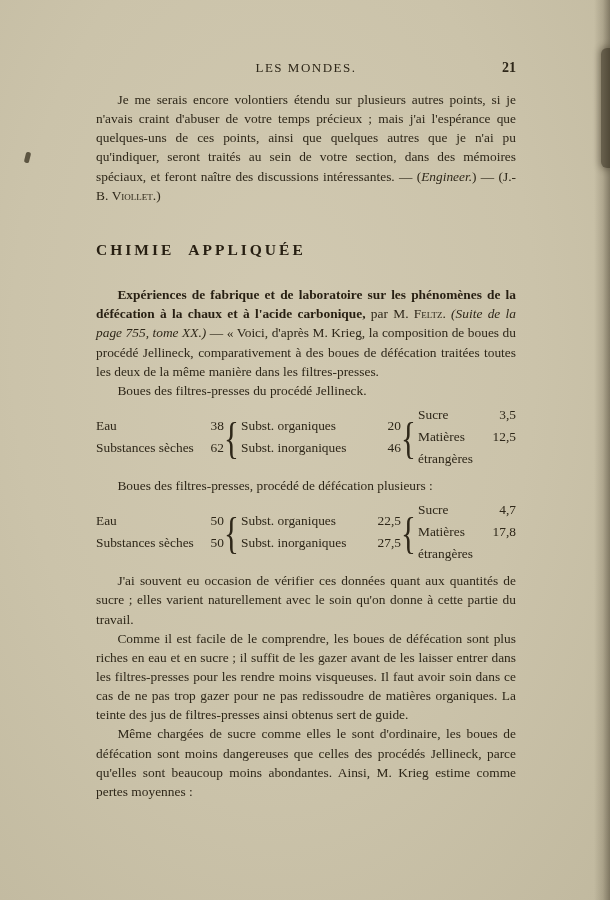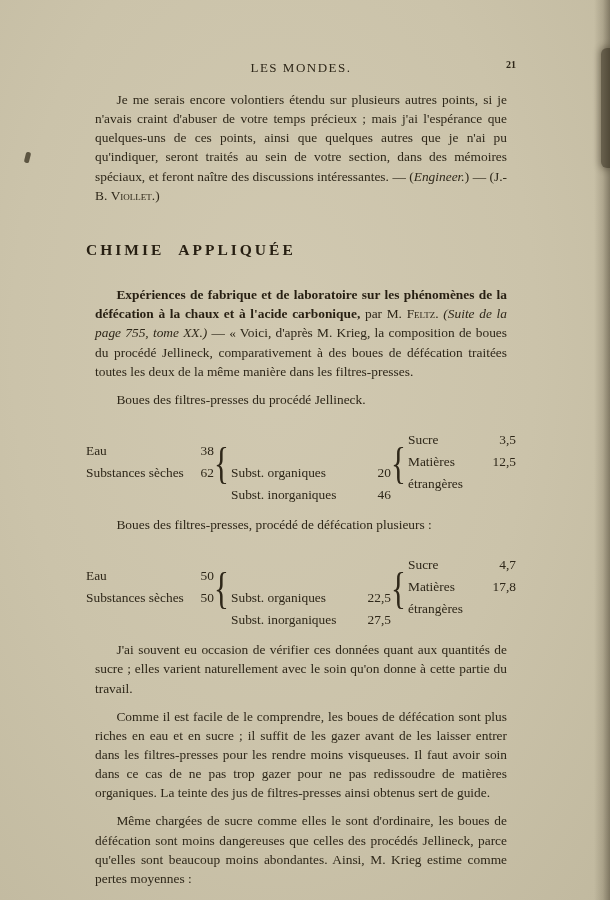--- a/index.html
+++ b/index.html
@@ -5,20 +5,21 @@
   html, body { margin: 0; padding: 0; }
   body {
     width: 610px; height: 900px; overflow: hidden; position: relative;
     font-family: "Liberation Serif", "DejaVu Serif", serif;
     color: #2e2719;
     background: #c9c1a8;
   }
   .page {
     position: absolute; inset: 0;
     background: radial-gradient(ellipse at 45% 38%, #d1c9b1 0%, #cbc3aa 55%, #c1b99f 100%);
+    padding-left: 10px;
   }
   
   .edge-right {
     position: absolute; right: 0; top: 0; bottom: 0; width: 16px;
     background: linear-gradient(to right, rgba(60,50,32,0) 0%, rgba(60,50,32,0.18) 55%, rgba(45,37,22,0.45) 100%);
   }
   .edge-blob {
     position: absolute; right: 0; top: 48px; width: 9px; height: 120px;
     background: rgba(42,34,20,0.55); border-radius: 6px 0 0 6px;
     box-shadow: 0 0 6px 2px rgba(42,34,20,0.35);
@@ -28,41 +29,41 @@
     background: rgba(46,38,22,0.7); border-radius: 2px; transform: rotate(14deg);
   }
   .content {
     position: relative;
     padding: 58px 94px 0 86px;
     font-size: 13.4px; line-height: 1.43;
     text-align: justify;
   }
   .pg-header { position: relative; height: 20px; margin-bottom: 12px; text-align: center; }
   .journal { font-size: 13px; letter-spacing: 1.5px; }
-  .pgnum { position: absolute; right: 0; top: 0; font-weight: bold; font-size: 10px; }
-  p.para { margin: 9px; font-family: Liberation Serif, serif; }
+  .pgnum { position: absolute; right: 0; top: 0; font-weight: bold; font-size: 14px; }
+  p.para { margin: 0; font-family: Liberation Serif, serif; }
   .indent { text-indent: 1.6em; }
   .sc { font-variant: small-caps; }
   i { font-style: italic; }
   b { font-weight: bold; color: #271f12; }
   .section-title {
     margin: 34px 0 24px 0;
     font-size: 15.5px; font-weight: bold; text-align: left; text-indent: 0;
     letter-spacing: 3px; word-spacing: 8px; color: #271f12;
   }
   .caption { margin-top: 5px; margin-bottom: 5px; }
   .brace-table {
     display: flex; align-items: center;
     margin: 4px 0 6px 0;
     text-align: left;
   }
   .bt-col { display: flex; flex-direction: column; }
   .bt-line { display: flex; justify-content: space-between; line-height: 22px; }
   .bt-c1 { width: 128px; }
-  .bt-c2 { width: 160px; padding-left: 4px; margin-top: 44px; }
+  .bt-c2 { width: 160px; padding-left: 4px; }
   .bt-c3 { flex: 1; padding-left: 4px; }
   .bt-brace {
     font-size: 31px; font-weight: 400; line-height: 1;
     transform: scaleY(1.45); transform-origin: center;
     width: 13px; text-align: center; color: #2e2719;
   }
   .bt-val { text-align: right; }
 </style>
 </head>
 <body>

